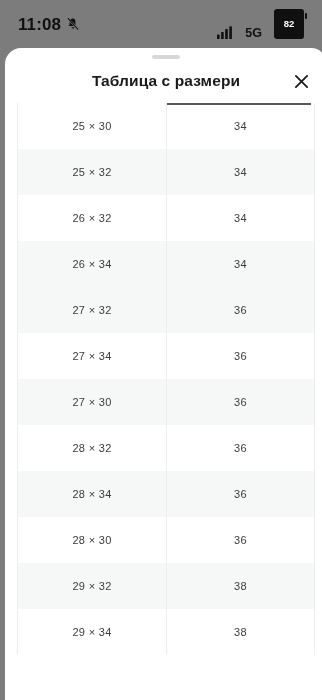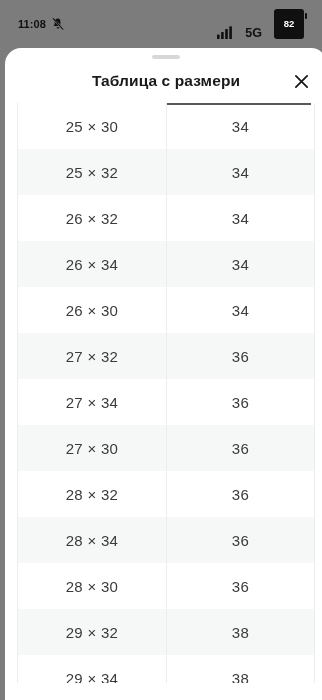--- a/index.html
+++ b/index.html
@@ -35,21 +35,21 @@
     justify-content: space-between;
     padding: 0 18px;
     box-sizing: border-box;
   }
   .sb-left {
     display: flex;
     align-items: center;
     gap: 5px;
   }
   .sb-clock {
-    font-size: 11px;
+    font-size: 17px;
     font-weight: bold;
     color: #101010;
     letter-spacing: .1px;
     line-height: 1;
   }
   .sb-right {
     display: flex;
     align-items: flex-end;
     gap: 12px;
   }
@@ -146,21 +146,21 @@
     border-right: 1px solid #eceded;
   }
   .size-table col.c1 { width: 149px; }
   .size-table col.c2 { width: 148px; }
 
   .size-table td {
     height: 46px;
     padding: 0;
     text-align: center;
     vertical-align: middle;
-    font-size: 15px;
+    font-size: 11px;
     color: #3b3b3b;
     letter-spacing: .3px;
   }
   .size-table td.col-2 {
     border-left: 1px solid #eceded;
     text-align: center;
   }
   .size-table tr.odd td { background: #ffffff; }
   .size-table tr.even td { background: #f6f7f7; }
 
@@ -244,24 +244,20 @@
               <td class="col-2">34</td>
             </tr>
             <tr class="odd">
               <td class="col-1">26 × 32</td>
               <td class="col-2">34</td>
             </tr>
             <tr class="even">
               <td class="col-1">26 × 34</td>
               <td class="col-2">34</td>
             </tr>
-            <tr class="odd">
-              <td class="col-1">26 × 30</td>
-              <td class="col-2">34</td>
-            </tr>
             <tr class="even">
               <td class="col-1">27 × 32</td>
               <td class="col-2">36</td>
             </tr>
             <tr class="odd">
               <td class="col-1">27 × 34</td>
               <td class="col-2">36</td>
             </tr>
             <tr class="even">
               <td class="col-1">27 × 30</td>

